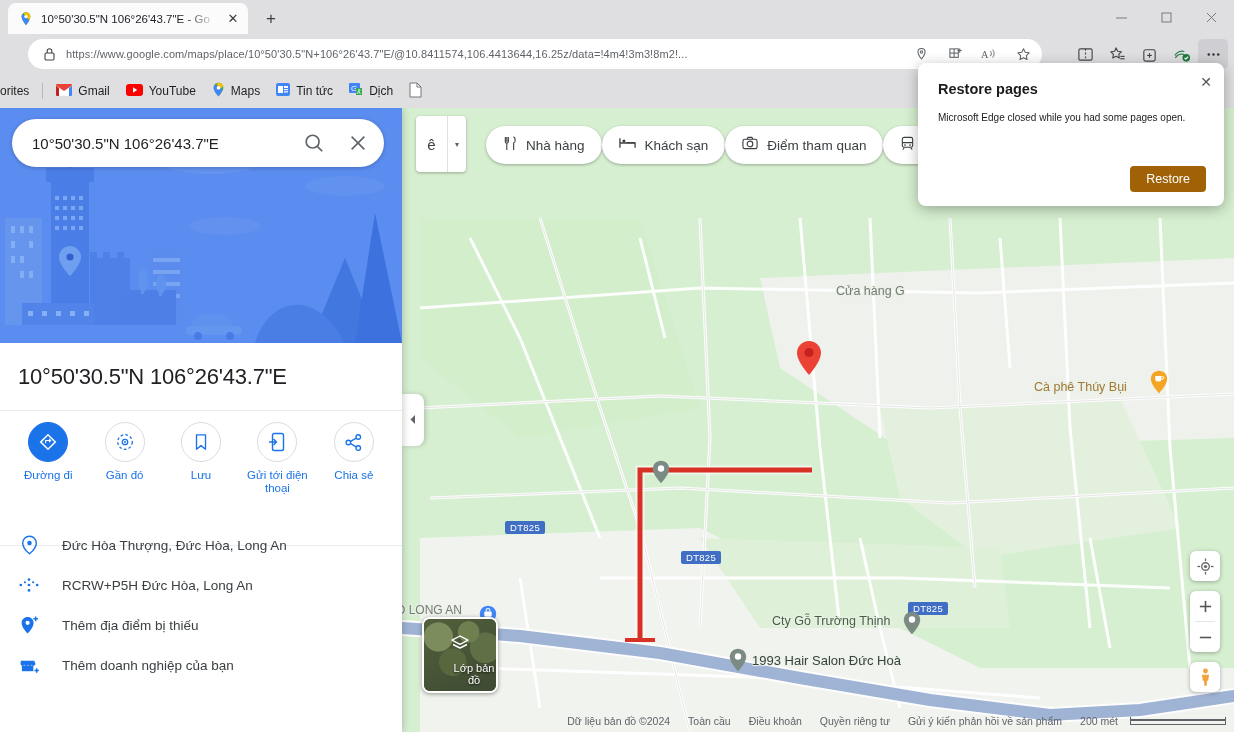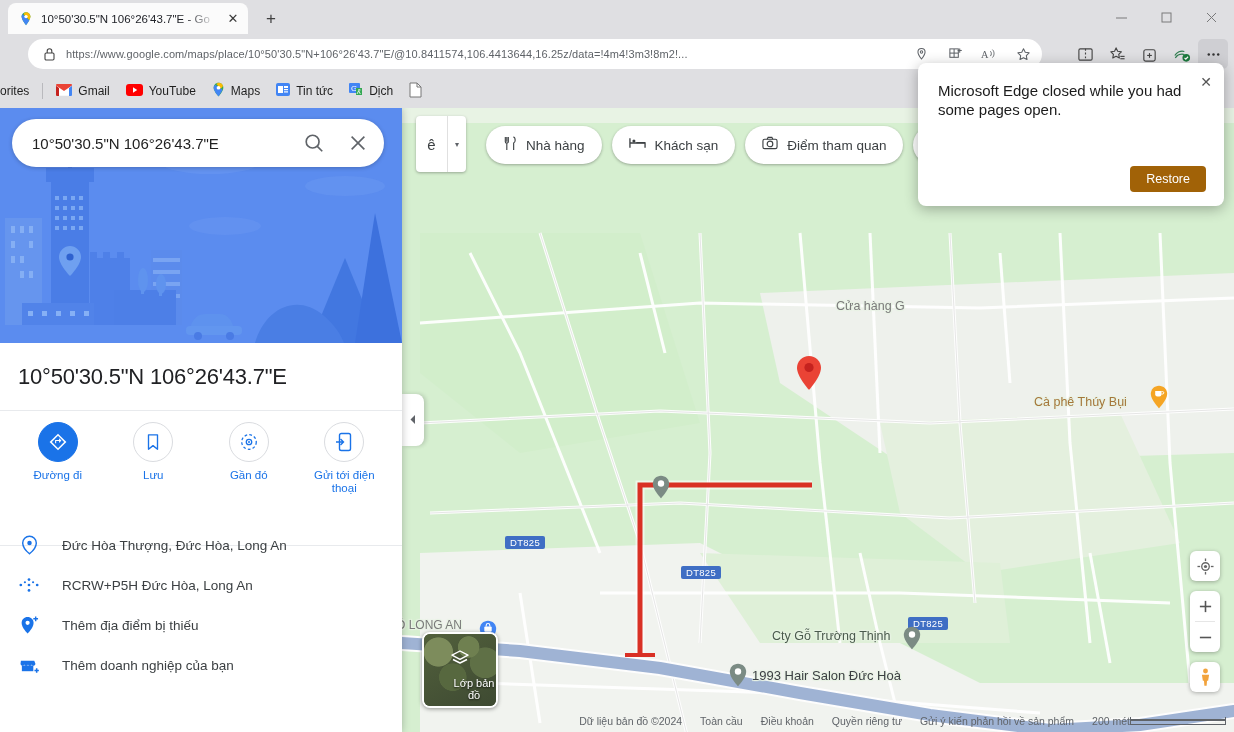--- a/index.html
+++ b/index.html
@@ -66,21 +66,21 @@
     display: flex; align-items: center; gap: 6px; padding: 4px 7px; border-radius: 4px;
     font-size: 12px; color: #1f1f1f; white-space: nowrap;
   }
   .bm-cut { color: #1f1f1f; font-size: 12px; padding-left: 0; margin-left: -6px; }
   .bm-sep { width: 1px; height: 16px; background: #b9b9bd; margin: 0 4px; }
 
   
   .page { position: absolute; top: 108px; left: 0; width: 1234px; height: 624px; background: #e8f3e4; overflow: hidden; }
 
   
-  .map { position: absolute; inset: 0; background: #fef9c3; margin-top: 15px; }
+  .map { position: absolute; inset: 0; background: #fef9c3; }
 
   
   .sidebar {
     position: absolute; left: 0; top: 0; width: 402px; height: 624px;
     background: #fff; box-shadow: 0 0 8px rgba(0,0,0,.25); z-index: 30;
     overflow: hidden;
   }
   .hero {
     position: absolute; top: 0; left: 0; width: 402px; height: 235px;
     background: linear-gradient(180deg,#5d8ff0 0%, #5186ee 55%, #4f84ee 100%);
@@ -124,21 +124,21 @@
   }
 
   
   .langbtn {
     position: absolute; left: 416px; top: 8px; width: 50px; height: 56px; background: #fff;
     border-radius: 4px; box-shadow: 0 1px 3px rgba(0,0,0,.3); display: flex; align-items: center; z-index: 20;
   }
   .langbtn .lb-a { flex: 1; text-align: center; font-size: 15px; color: #3c4043; }
   .langbtn .lb-div { width: 1px; height: 100%; background: #e0e0e0; }
   .langbtn .lb-b { width: 18px; text-align: center; font-size: 8px; color: #5f6368; }
-  .chips { position: absolute; left: 486px; top: 18px; display: flex; gap: 10px; z-index: 20; }
+  .chips { position: absolute; left: 486px; top: 18px; display: flex; z-index: 20; }
   .chip {
     height: 38px; background: #fff; border-radius: 20px; box-shadow: 0 1px 3px rgba(0,0,0,.3);
     display: flex; align-items: center; gap: 9px; padding: 0 17px; white-space: nowrap;
   }
   .chip-label { font-size: 13.5px; color: #3c4043; }
 
   
   .layers {
     position: absolute; left: 422px; top: 509px; width: 76px; height: 76px; border-radius: 8px;
     background: #4b5a42; box-shadow: 0 1px 4px rgba(0,0,0,.4); border: 2px solid #fff;
@@ -152,21 +152,21 @@
       linear-gradient(150deg,#52603c,#3e4a32); }
   .layers-label { position: absolute; bottom: 5px; left: 0; width: 100%; text-align: center; font-size: 11px; color: #fff; text-shadow: 0 1px 2px rgba(0,0,0,.8); padding-left: 28px; }
   .layers-ic { position: absolute; left: 50%; top: 38%; transform: translate(-50%,-50%); }
 
   
   .mapfooter {
     position: absolute; left: 402px; bottom: 0; width: 832px; height: 22px;
     display: flex; align-items: center; justify-content: flex-end; gap: 18px;
     padding-right: 8px; z-index: 21; color: #5f6368; font-size: 10.5px;
   }
-  .scalebar { display: flex; align-items: center; gap: 0; }
+  .scalebar { display: flex; align-items: center; gap: 12px; }
   .scaleline { width: 96px; height: 8px; border: 1px solid #5f6368; border-top: none; position: relative; }
   .scaleline:after { content: ""; position: absolute; left: 0; right: 0; bottom: 3px; height: 2px; background: #5f6368; }
 
   
   .mapctrls { position: absolute; right: 14px; bottom: 40px; width: 30px; z-index: 22; display: flex; flex-direction: column; align-items: center; gap: 10px; }
   .ctrl-card { width: 30px; background: #fff; border-radius: 6px; box-shadow: 0 1px 4px rgba(0,0,0,.3); }
   .ctrl-btn { width: 30px; height: 30px; display: flex; align-items: center; justify-content: center; }
   .ctrl-div { height: 1px; background: #e6e6e6; margin: 0 5px; }
 
   
@@ -183,21 +183,21 @@
   }
   .destpin { position: absolute; z-index: 16; }
 
   
   .restore {
     position: absolute; right: 10px; top: 63px; width: 306px; height: 143px;
     background: #fff; border-radius: 8px; box-shadow: 0 3px 14px rgba(0,0,0,.3);
     z-index: 60; padding: 18px 20px;
   }
   .restore-title { font-size: 14.5px; font-weight: bold; color: #1b1b1b; margin-bottom: 11px; }
-  .restore-body { font-size: 15px; color: #1b1b1b; line-height: 19px; }
+  .restore-body { font-size: 10px; color: #1b1b1b; line-height: 19px; }
   .restore-x { position: absolute; right: 12px; top: 11px; font-size: 14px; color: #555; }
   .restore-btn {
     position: absolute; right: 18px; bottom: 14px; background: #a16207; color: #fff;
     font-size: 12.5px; padding: 6px 16px; border-radius: 4px; border: none;
     font-family: "Liberation Sans", sans-serif;
   }
 </style>
 </head>
 <body>
 
@@ -721,44 +721,56 @@
             <svg width="20" height="20" viewBox="0 0 22 22">
                 <path d="M11 1.8l9.2 9.2-9.2 9.2-9.2-9.2z" fill="#fff"></path>
                 <path d="M11 4.2l6.8 6.8L11 17.8 4.2 11z" fill="#1a73e8"></path>
                 <path d="M9 12.4V10h3.2v2l2.6-2.6L12.2 6.8v2H7.8v3.6z" fill="#fff"></path>
               </svg>
           </span>
           <span class="act-label">Đường đi</span>
         </div>
         <div class="action">
           <span class="act-circle">
-            <svg width="16" height="18" viewBox="0 0 16 20">
-                <path d="M3 2h10v16l-5-4-5 4z" fill="none" stroke="#1a73e8" stroke-width="1.5" stroke-linejoin="round"></path>
-              </svg>
-          </span>
-          <span class="act-label">Lưu</span>
-        </div>
-        <div class="action">
-          <span class="act-circle">
             <svg width="20" height="20" viewBox="0 0 22 22">
                 <circle cx="11" cy="11" r="8" fill="none" stroke="#1a73e8" stroke-width="1.4" stroke-dasharray="3 2.4"></circle>
                 <circle cx="11" cy="11" r="3" fill="none" stroke="#1a73e8" stroke-width="1.4"></circle>
                 <circle cx="11" cy="11" r="1.1" fill="#1a73e8"></circle>
               </svg>
           </span>
           <span class="act-label">Gần đó</span>
+        </div>
+        <div class="action">
+          <span class="act-circle">
+            <svg width="16" height="18" viewBox="0 0 16 20">
+                <path d="M3 2h10v16l-5-4-5 4z" fill="none" stroke="#1a73e8" stroke-width="1.5" stroke-linejoin="round"></path>
+              </svg>
+          </span>
+          <span class="act-label">Lưu</span>
         </div>
         <div class="action">
           <span class="act-circle">
             <svg width="18" height="20" viewBox="0 0 18 20">
                 <rect x="4.5" y="1.5" width="11" height="17" rx="1.8" fill="none" stroke="#1a73e8" stroke-width="1.4"></rect>
                 <path d="M1 10h7M5.5 7l3 3-3 3" fill="none" stroke="#1a73e8" stroke-width="1.4"></path>
               </svg>
           </span>
           <span class="act-label">Gửi tới điện thoại</span>
+        </div>
+        <div class="action">
+          <span class="act-circle">
+            <svg width="19" height="19" viewBox="0 0 20 20">
+                <circle cx="15" cy="4.2" r="2.4" fill="none" stroke="#1a73e8" stroke-width="1.4"></circle>
+                <circle cx="4.6" cy="10" r="2.4" fill="none" stroke="#1a73e8" stroke-width="1.4"></circle>
+                <circle cx="15" cy="15.8" r="2.4" fill="none" stroke="#1a73e8" stroke-width="1.4"></circle>
+                <line x1="6.9" y1="8.8" x2="12.8" y2="5.4" stroke="#1a73e8" stroke-width="1.4"></line>
+                <line x1="6.9" y1="11.2" x2="12.8" y2="14.6" stroke="#1a73e8" stroke-width="1.4"></line>
+              </svg>
+          </span>
+          <span class="act-label">Chia sẻ</span>
         </div>
       </div>
 
       <div class="info-list">
         <div class="info-row">
           <span class="info-ic">
             <svg width="17" height="20" viewBox="0 0 18 21">
                 <path d="M9 1.2c4 0 7.2 3.2 7.2 7.1C16.2 13.8 9 19.8 9 19.8S1.8 13.8 1.8 8.3C1.8 4.4 5 1.2 9 1.2z" fill="none" stroke="#1a73e8" stroke-width="1.5"></path>
                 <circle cx="9" cy="8.3" r="2.4" fill="#1a73e8"></circle>
               </svg>
@@ -805,18 +817,19 @@
     <div class="collapse-btn">
       <span>
         <svg width="8" height="11" viewBox="0 0 8 11">
             <path d="M6 1L1.5 5.5 6 10z" fill="#5f6368"></path>
           </svg>
       </span>
     </div>
   </div>
 
   <div class="restore">
+    <div class="restore-title">Restore pages</div>
     <div class="restore-body">Microsoft Edge closed while you had some pages open.</div>
     <span class="restore-x">✕</span>
     <button class="restore-btn">Restore</button>
   </div>
 
 </div>
 
 </body></html>

